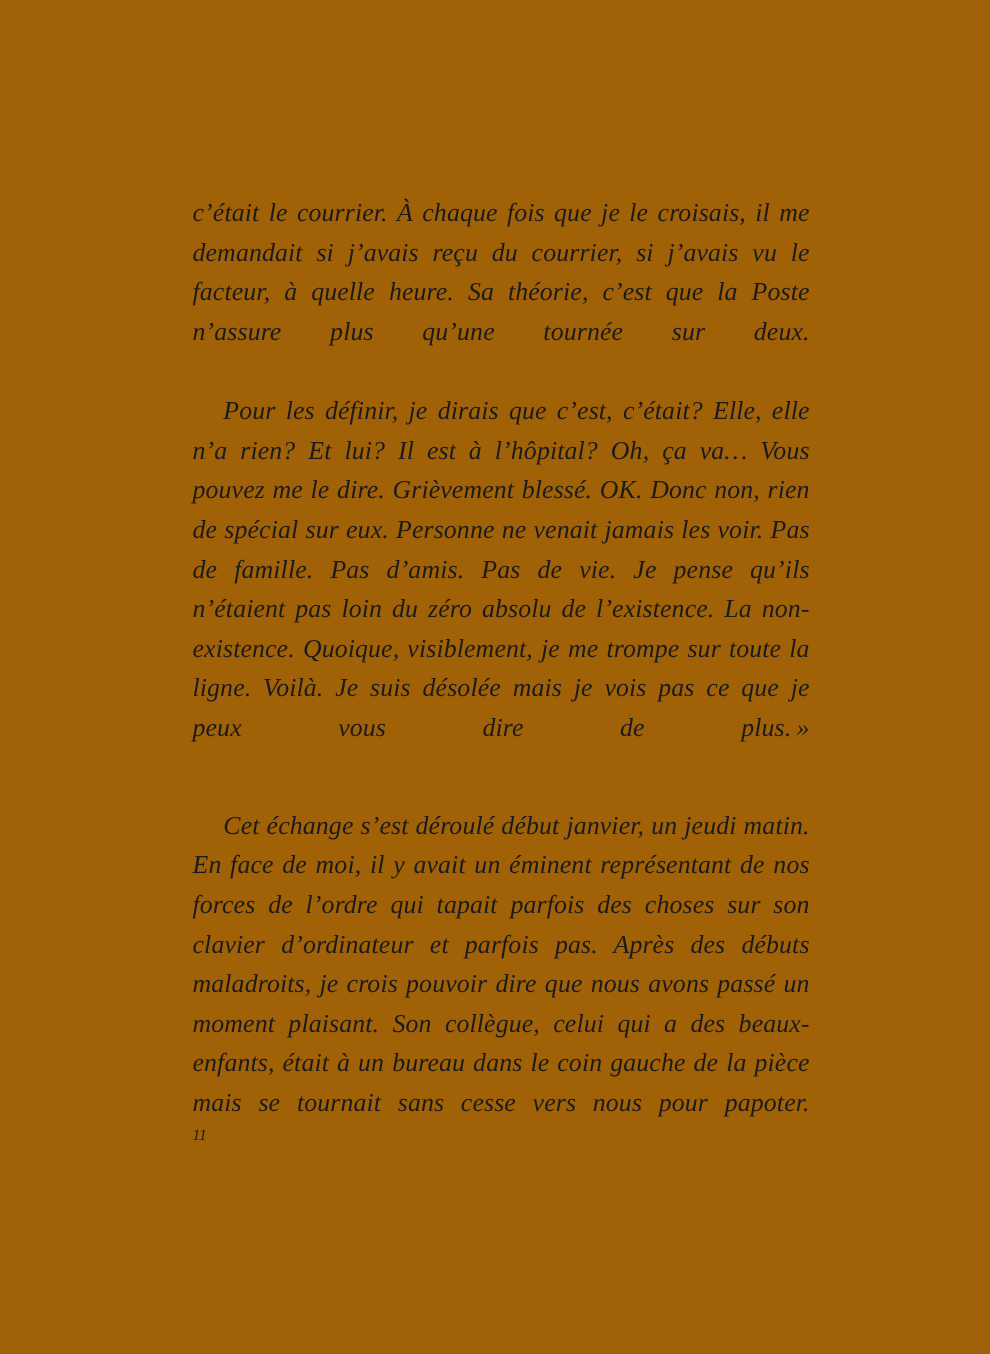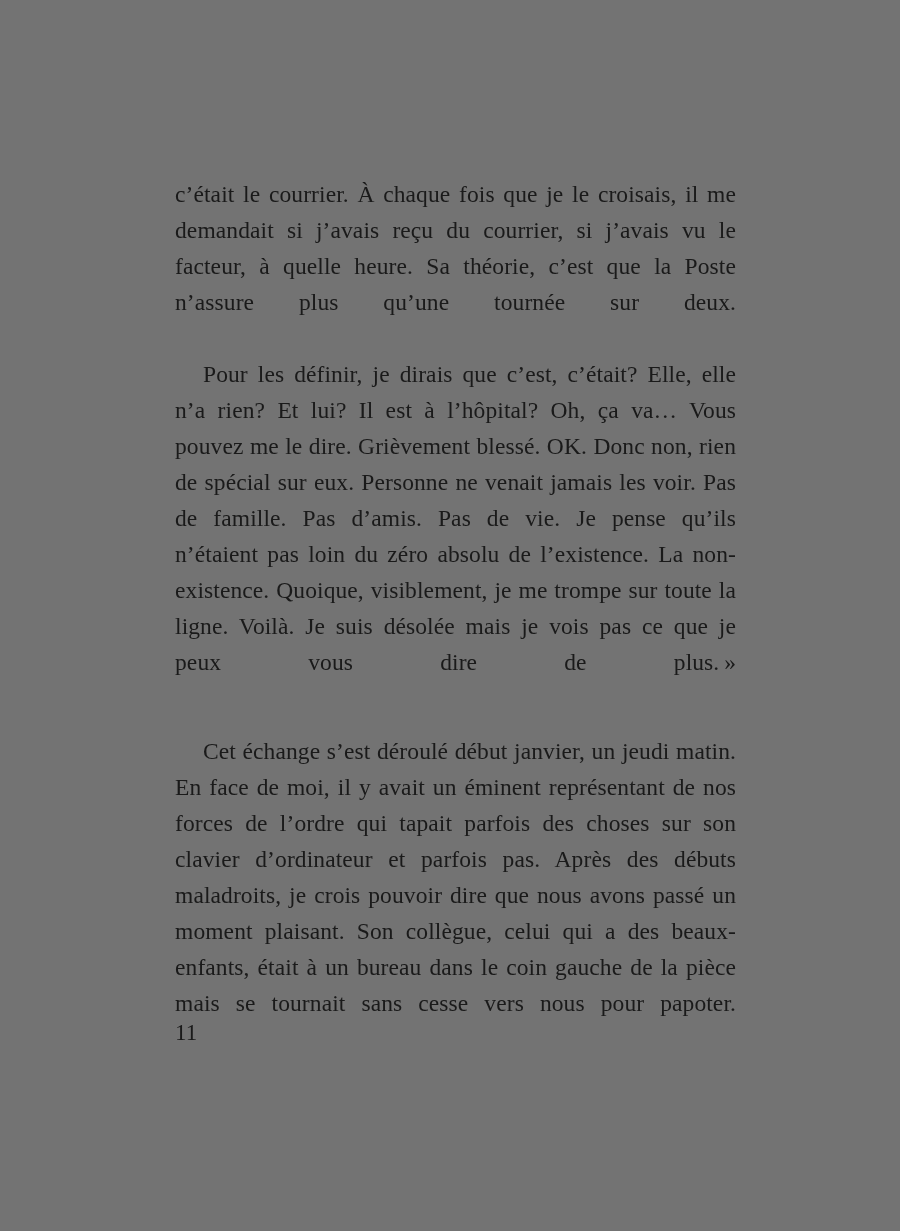--- a/index.html
+++ b/index.html
@@ -4,23 +4,24 @@
 <style>
   html, body {
     margin: 0;
     padding: 0;
     background: #ffffff;
   }
   .page {
     position: relative;
     width: 900px;
     height: 1231px;
-    background: #737373;
+    background: #a16207;
     overflow: hidden;
     font-family: "Liberation Serif", "DejaVu Serif", serif;
+    font-style: italic;
   }
   .text-block {
     position: absolute;
     left: 175px;
     top: 176px;
     width: 561px;
   }
   .para {
     margin: 0;
     font-size: 23.5px;
@@ -45,21 +46,21 @@
   
   .para::after {
     content: "";
     display: inline-block;
     width: 100%;
   }
   .folio {
     position: absolute;
     left: 175px;
     top: 1022px;
-    font-size: 23px;
+    font-size: 14px;
     line-height: 22px;
     color: #1a1a1a;
     font-family: "Liberation Serif", "DejaVu Serif", serif;
   }
 </style>
 </head>
 <body>
 
 <div class="page">
 

